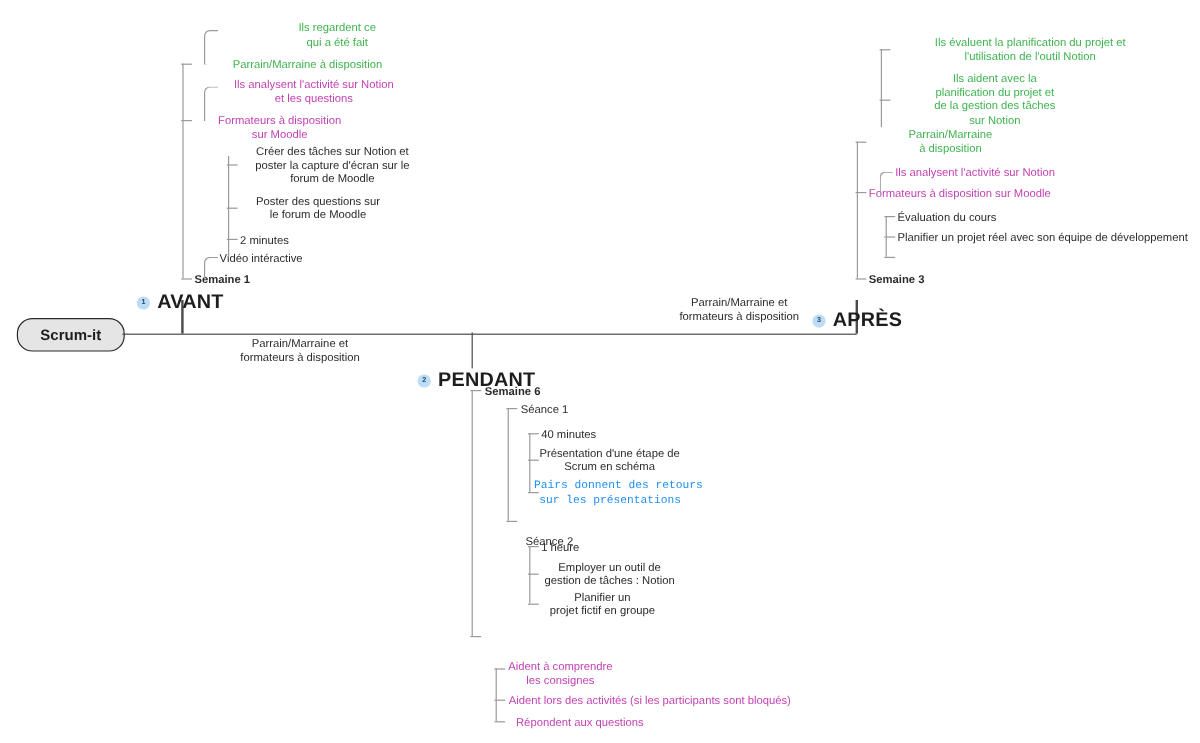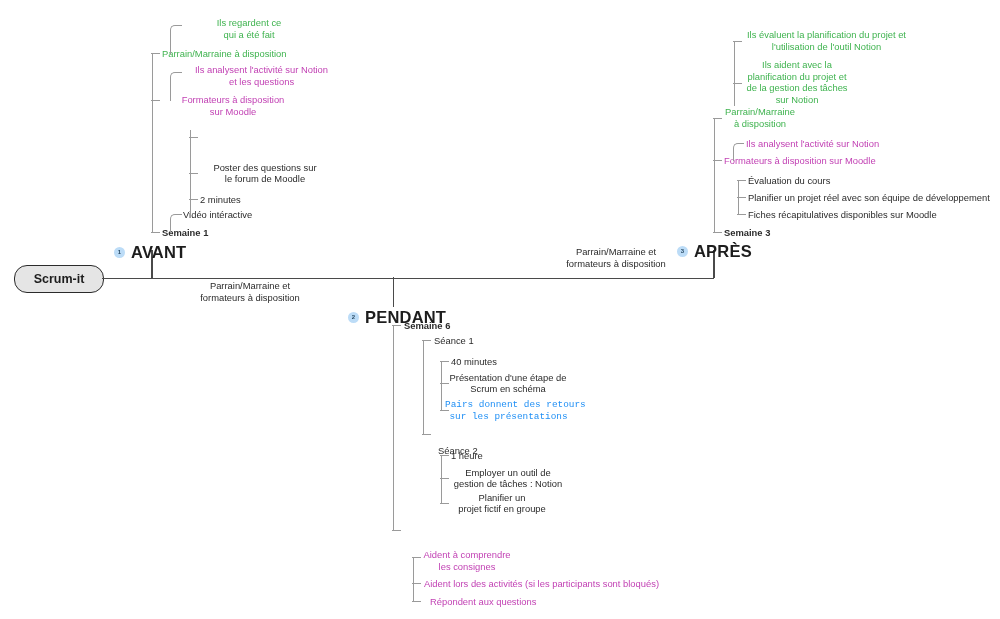--- a/index.html
+++ b/index.html
@@ -20,21 +20,21 @@
   
   .elbow{position:absolute;border-left:1px solid #9a9a9a;border-top:1px solid #9a9a9a;
          border-top-left-radius:5px;}
 
   
   .node{position:absolute;white-space:pre;line-height:11.6px;font-size:9.4px;color:#2b2b2b;}
   .node.c{text-align:center;}
   .node.l{text-align:left;}
 
   .bold{font-weight:bold;}
-  .green{color:#3fb34f;}
+  .green{color:#3fb34f;margin-left:32px;}
   .magenta{color:#c242b4;}
   .blue{color:#1f8ff5;}
   .dark{color:#2b2b2b;}
 
   
   .phase{position:absolute;display:flex;align-items:center;gap:6px;}
   .phase-label{font-size:16.5px;font-weight:bold;color:#1d1d1d;letter-spacing:.2px;
                line-height:18px;white-space:pre;}
   .badge{width:11px;height:11px;border-radius:50%;background:#bcdcf7;
          display:flex;align-items:center;justify-content:center;
@@ -73,21 +73,21 @@
 formateurs à disposition</div>
 
   <div class="phase" style="left:114px;top:243px;">
     <div class="badge">1</div>
     <div class="phase-label">AVANT</div>
   </div>
   <div class="phase" style="left:348px;top:296px;margin-top:12px;">
     <div class="badge">2</div>
     <div class="phase-label">PENDANT</div>
   </div>
-  <div class="phase" style="left:677px;top:242px;">
+  <div class="phase" style="left:677px;top:258px;">
     <div class="badge">3</div>
     <div class="phase-label">APRÈS</div>
   </div>
 
   <div class="vline" style="left:151.5px;top:53px;height:179px;"></div>
 
   <div class="hline" style="left:151px;top:53px;width:9px;"></div>
   <div class="node l green" style="left:162px;top:47.5px;width:160px;">Parrain/Marraine à disposition</div>
 
   <div class="elbow" style="left:170px;top:25px;width:11px;height:28px;"></div>
@@ -110,20 +110,23 @@
 
   <div class="vline" style="left:189.5px;top:130px;height:84px;"></div>
   <div class="hline" style="left:189px;top:199px;width:9px;"></div>
   <div class="node l dark" style="left:200px;top:193.5px;width:120px;">2 minutes</div>
 
   <div class="hline" style="left:189px;top:173px;width:9px;"></div>
   <div class="node c dark" style="left:195px;top:161.5px;width:140px;">Poster des questions sur
 le forum de Moodle</div>
 
   <div class="hline" style="left:189px;top:137px;width:9px;"></div>
+  <div class="node c dark" style="left:196px;top:120px;width:162px;">Créer des tâches sur Notion et
+poster la capture d'écran sur le
+forum de Moodle</div>
 
   <div class="vline" style="left:392.5px;top:325px;height:205px;"></div>
 
   <div class="hline" style="left:392px;top:325px;width:9px;"></div>
   <div class="node l bold dark" style="left:404px;top:319.5px;width:90px;">Semaine 6</div>
 
   <div class="vline" style="left:422.5px;top:340px;height:94px;"></div>
 
   <div class="hline" style="left:422px;top:340px;width:9px;"></div>
   <div class="node l dark" style="left:434px;top:334.5px;width:90px;">Séance 1</div>
@@ -195,15 +198,14 @@
   <div class="node l bold dark" style="left:724px;top:226.5px;width:90px;">Semaine 3</div>
 
   <div class="vline" style="left:737.5px;top:180px;height:34px;"></div>
   <div class="hline" style="left:737px;top:180px;width:9px;"></div>
   <div class="node l dark" style="left:748px;top:174.5px;width:180px;">Évaluation du cours</div>
 
   <div class="hline" style="left:737px;top:197px;width:9px;"></div>
   <div class="node l dark" style="left:748px;top:191.5px;width:260px;">Planifier un projet réel avec son équipe de développement</div>
 
   <div class="hline" style="left:737px;top:214px;width:9px;"></div>
-  <div class="node l dark" style="left:748px;top:208.5px;width:230px;">Fiches récapitulatives disponibles sur Moodle</div>
 
 </div>
 
 </body></html>

